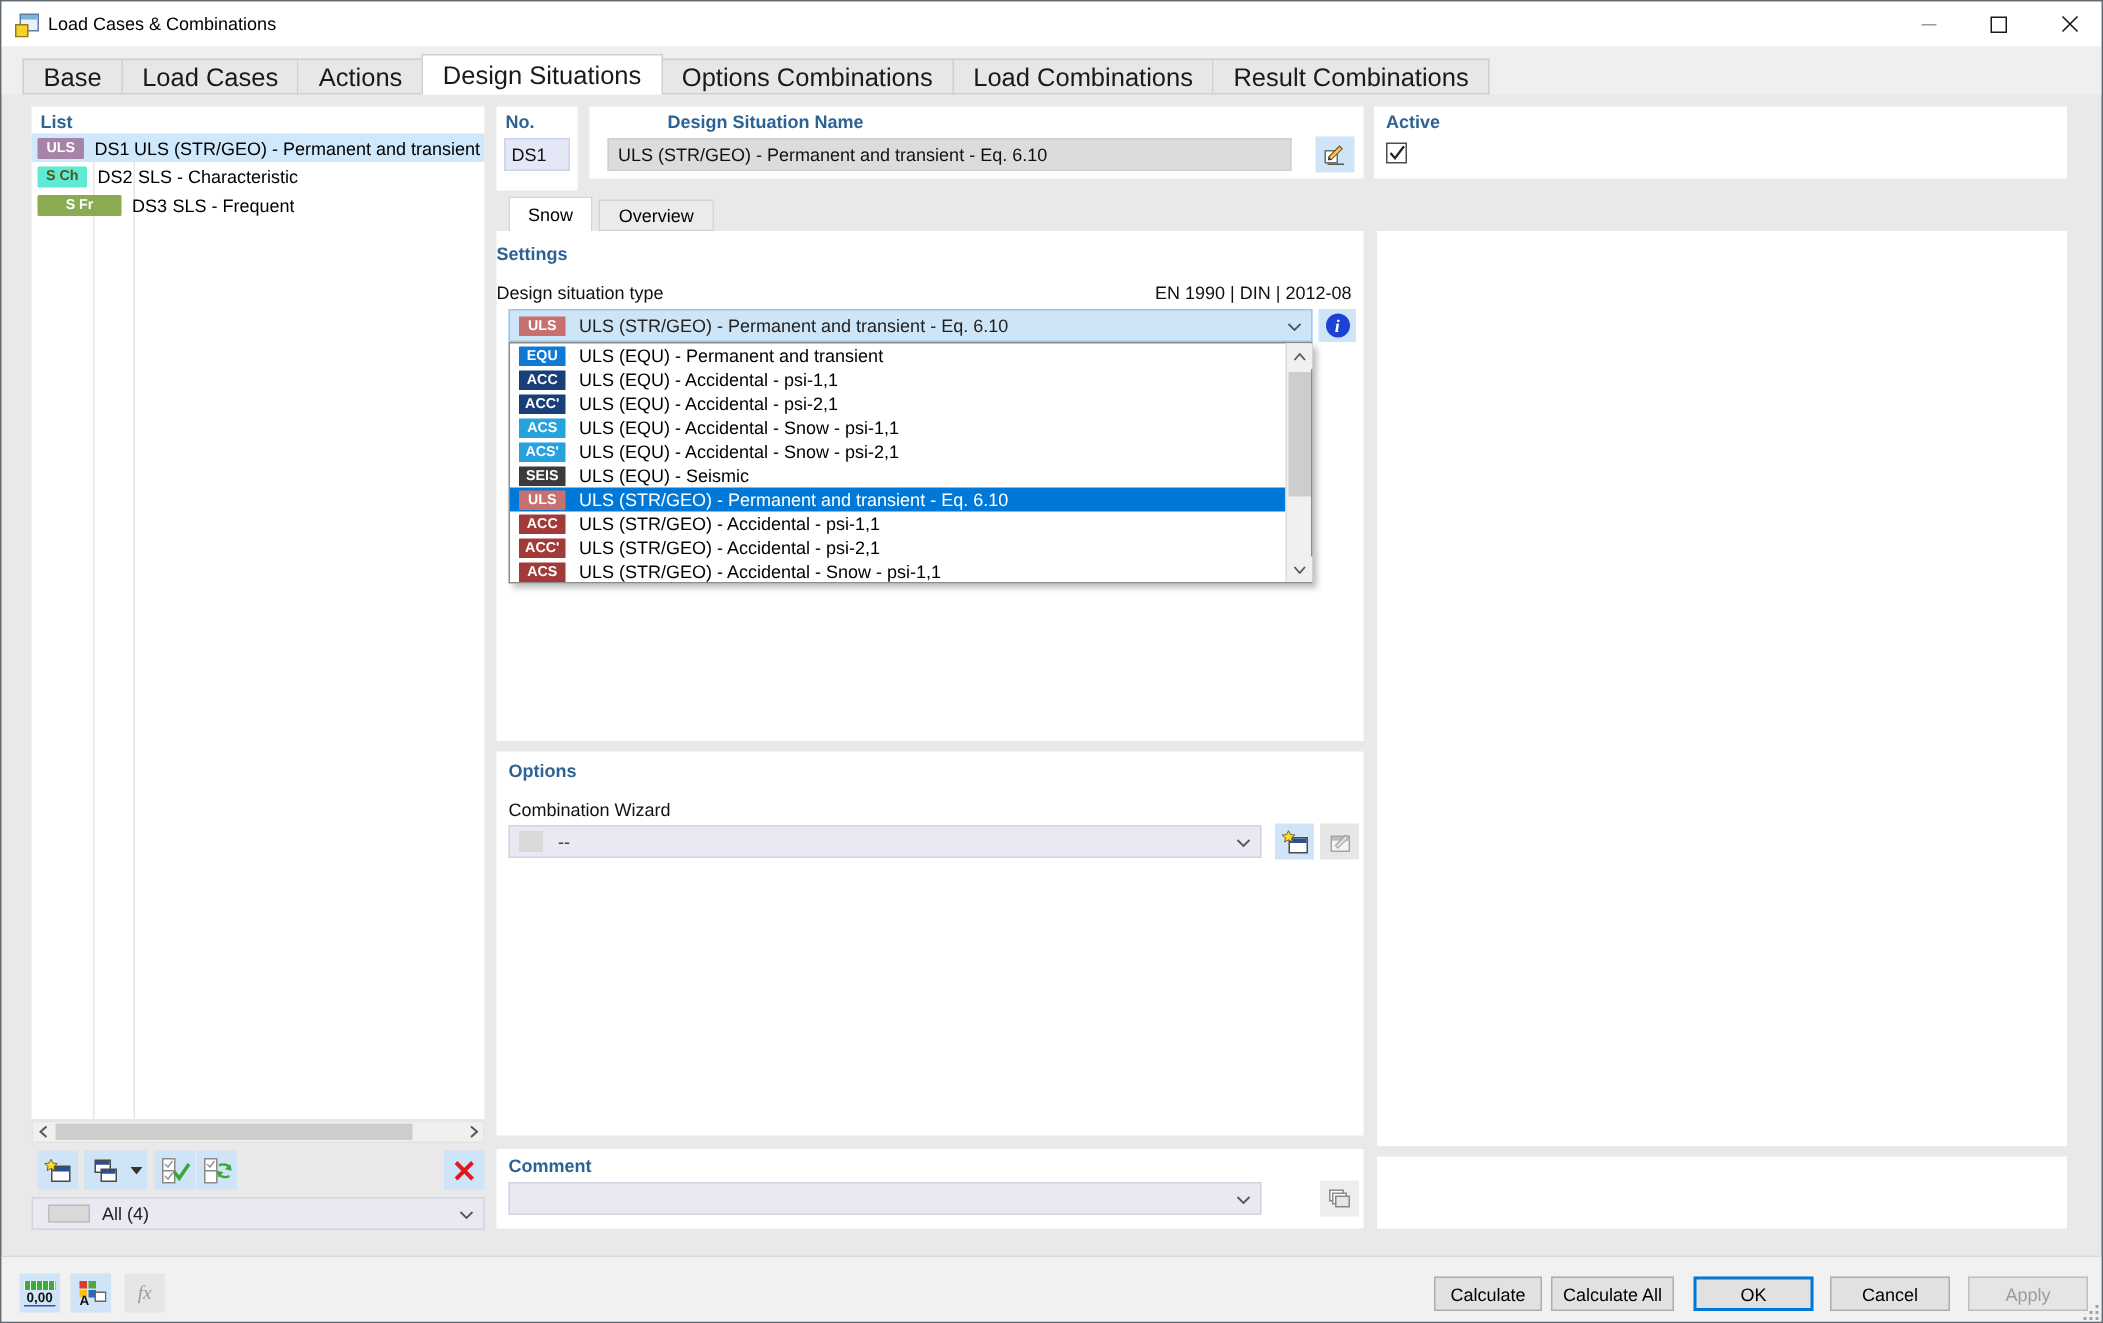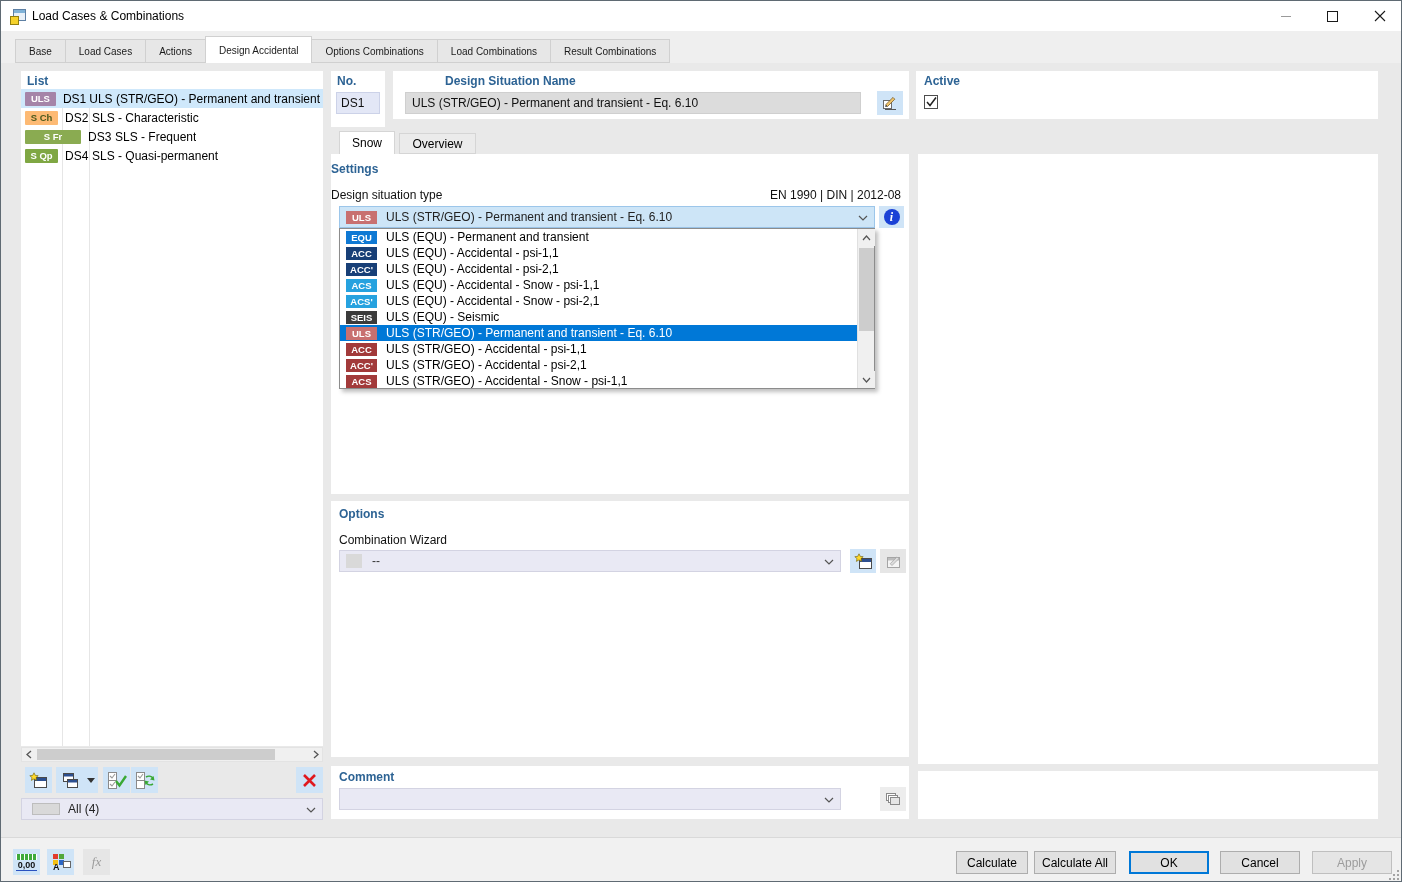--- a/index.html
+++ b/index.html
@@ -6,21 +6,21 @@
   *{box-sizing:border-box;}
   .window{position:relative;width:1402px;height:882px;background:#e9e9e9;border:1px solid #5f6a73;overflow:hidden;}
   .abs{position:absolute;}
   
   .titlebar{position:absolute;left:0;top:0;width:100%;height:30px;background:#ffffff;}
   .title-text{position:absolute;left:31px;top:0;height:30px;line-height:30px;font-size:12px;color:#000;}
   .winbtn{position:absolute;top:0;width:45px;height:30px;display:flex;align-items:center;justify-content:center;cursor:default;}
   
   .tabstrip{position:absolute;left:0;top:30px;width:100%;height:32px;background:#efefef;}
   .tabs{position:absolute;left:14px;bottom:0;display:flex;align-items:flex-end;}
-  .tab{height:24px;padding:0 13px;line-height:24px;font-size:10px;color:#1a1a1a;background:#e7e7e7;border:1px solid #d0d0d0;border-left:none;white-space:nowrap;text-align:center;}
+  .tab{height:24px;padding:0 13px;line-height:24px;font-size:17px;color:#1a1a1a;background:#e7e7e7;border:1px solid #d0d0d0;border-left:none;white-space:nowrap;text-align:center;}
   .tab:first-child{border-left:1px solid #d0d0d0;}
   .tab.active{background:#ffffff;height:27px;line-height:27px;border-bottom:none;border-left:1px solid #d0d0d0;margin-left:-1px;position:relative;z-index:2;}
   
   .panel{position:absolute;background:#ffffff;}
   .sec-header{font-size:12px;font-weight:bold;color:#2d6394;}
   .lbl{font-size:12px;color:#111;}
   
   .list-row{position:absolute;left:0;width:100%;height:19px;display:flex;align-items:center;font-size:12px;color:#000;}
   .list-row.sel{background:#cfe8fb;}
   .badge{display:inline-block;text-align:center;font-size:9.5px;font-weight:bold;line-height:14px;height:14px;border-radius:1px;}
@@ -79,51 +79,46 @@
           <path d="M1 1 L11 11 M11 1 L1 11" stroke="#1a1a1a" stroke-width="1.1"></path>
         </svg>
     </div>
   </div>
 
   <div class="tabstrip">
     <div class="tabs">
       <div class="tab">Base</div>
       <div class="tab">Load Cases</div>
       <div class="tab">Actions</div>
-      <div class="tab active">Design Accidental</div>
+      <div class="tab active">Design Situations</div>
       <div class="tab">Options Combinations</div>
       <div class="tab">Load Combinations</div>
       <div class="tab">Result Combinations</div>
     </div>
   </div>
 
   <div class="panel" style="left:20px;top:70px;width:302px;height:675px;">
     <div class="sec-header abs" style="left:6px;top:3px;">List</div>
     <div class="colline" style="left:41px;"></div>
     <div class="colline" style="left:68px;"></div>
 
     <div class="list-row sel" style="top:18px;">
       <span class="badge" style="width: 33px; margin-left: 4px; background-color: rgb(165, 132, 168); color: rgb(255, 255, 255);">ULS</span>
       <span style="margin-left:7px;width:24px;">DS1</span>
       <span style="margin-left:3px;white-space:nowrap;overflow:hidden;">ULS (STR/GEO) - Permanent and transient - E</span>
     </div>
     <div class="list-row" style="top:37px;">
-      <span class="badge" style="width: 33px; margin-left: 4px; background-color: #fdba74; color: rgb(76, 90, 30); text-align: center;">S Ch</span>
+      <span class="badge" style="width: 33px; margin-left: 4px; background-color: #5eead4; color: rgb(76, 90, 30); text-align: center;">S Ch</span>
       <span style="margin-left:7px;width:24px;">DS2</span>
       <span style="margin-left:3px;white-space:nowrap;overflow:hidden;">SLS - Characteristic</span>
     </div>
     <div class="list-row" style="top:56px;">
       <span class="badge" style="width: 56px; margin-left: 4px; background-color: rgb(138, 171, 81); color: rgb(255, 255, 255);">S Fr</span>
       <span style="margin-left:7px;width:24px;">DS3</span>
       <span style="margin-left:3px;white-space:nowrap;overflow:hidden;">SLS - Frequent</span>
-    </div>
-    <div class="list-row" style="top:75px;">
-      <span class="badge" style="width: 33px; margin-left: 4px; background-color: rgb(127, 167, 67); color: rgb(255, 255, 255);">S Qp</span>
-      <span style="margin-left:7px;width:24px;">DS4</span>
-      <span style="margin-left:3px;white-space:nowrap;overflow:hidden;">SLS - Quasi-permanent</span>
     </div>
   </div>
 
   <div class="hscroll" style="left:20px;top:746px;width:302px;height:15px;">
     <div class="scroll-arrow" style="left:0;top:0;width:13px;height:13px;">
       <svg width="6" height="9">
           <path d="M5 1 L1 4.5 L5 8" stroke="#555" fill="none" stroke-width="1.3"></path>
         </svg>
     </div>
     <div class="scroll-thumb" style="left:15px;top:1px;width:238px;height:11px;"></div>

